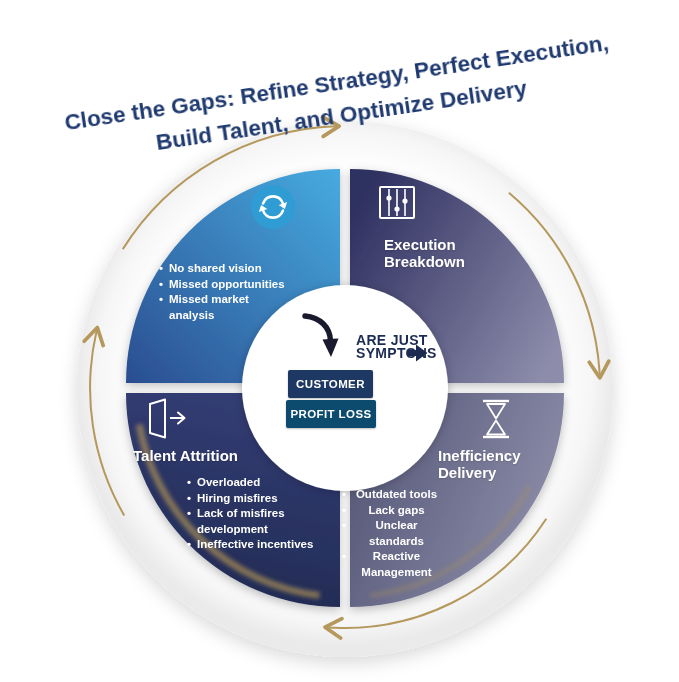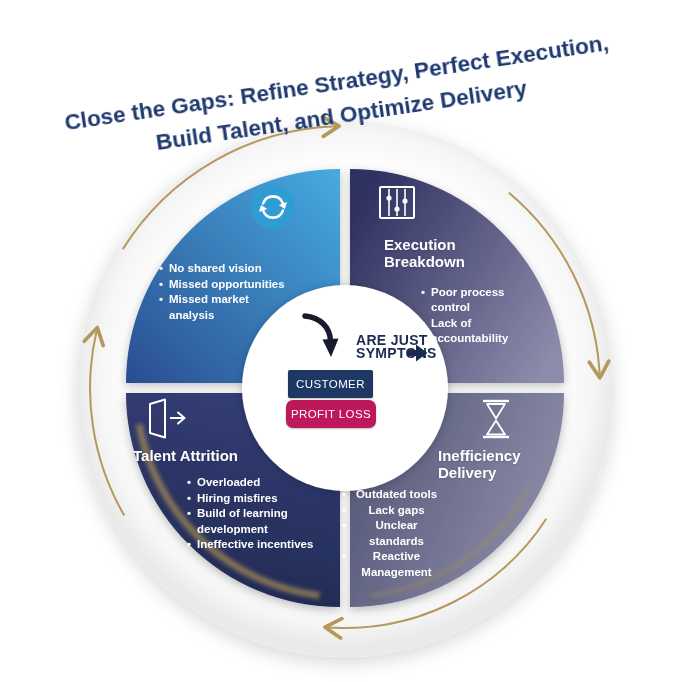--- a/index.html
+++ b/index.html
@@ -32,21 +32,21 @@
   ul.bullets li::before { content:"•"; position:absolute; left:1px; top:0; }
 
   .symptoms {
     position:absolute; left:356px; top:334px; z-index:2;
     font-size:14px; font-weight:bold; line-height:12.5px; letter-spacing:0.3px;
   }
 
   .badge {
     position:absolute; height:28px; z-index:2;
     display:flex; align-items:center; justify-content:center;
-    color:#fff; font-size:11.5px; font-weight:normal; letter-spacing:0.4px;
+    color:#fff; font-size:11.5px; font-weight:bold; letter-spacing:0.4px;
     border-radius:2px; box-shadow:0 1px 2px rgba(0,0,0,0.25);
   }
   .badge.customer { left:288px; top:370px; width:85px; }
   .badge.profit   { left:286px; top:400px; width:90px; }
 </style>
 </head>
 <body>
 
 <div class="stage">
 
@@ -163,47 +163,41 @@
   <div class="q-header" style="left:133px; top:448px; white-space:nowrap;">Talent Attrition</div>
   <div class="q-header" style="left:438px; top:448px; width:95px;">Inefficiency
 Delivery</div>
 
   <ul class="bullets" style="left:158px; top:261px; width:150px;">
       <li>No shared vision</li>
       <li>Missed opportunities</li>
       <li>Missed market
 analysis</li>
     </ul>
-  <ul class="bullets" style="left:420px; top:285px; width:104px;">
-      <li>Poor process
-control</li>
-      <li>Lack of
-accountability</li>
-    </ul>
   <ul class="bullets" style="left:186px; top:475px; width:134px;">
       <li>Overloaded</li>
       <li>Hiring misfires</li>
-      <li>Build of learning
+      <li>Lack of misfires
 development</li>
       <li>Ineffective incentives</li>
     </ul>
   <ul class="bullets" style="left:341px; top:487px; width:100px;text-align:center;">
       <li>Outdated tools</li>
       <li>Lack gaps</li>
       <li>Unclear
 standards</li>
       <li>Reactive
 Management</li>
     </ul>
 
   <div class="symptoms" style="color: rgb(28, 43, 82);">
     <div>ARE JUST</div>
     <div>SYMPTONS</div>
   </div>
 
   <div class="badge customer" style="background-color: rgb(30, 56, 100);">
     <span>CUSTOMER</span>
   </div>
-  <div class="badge profit" style="background-color: #be185d; border-radius: 7px;">
+  <div class="badge profit" style="background-color: #0c4a6e;">
     <span>PROFIT LOSS</span>
   </div>
 
 </div>
 
 </body></html>

